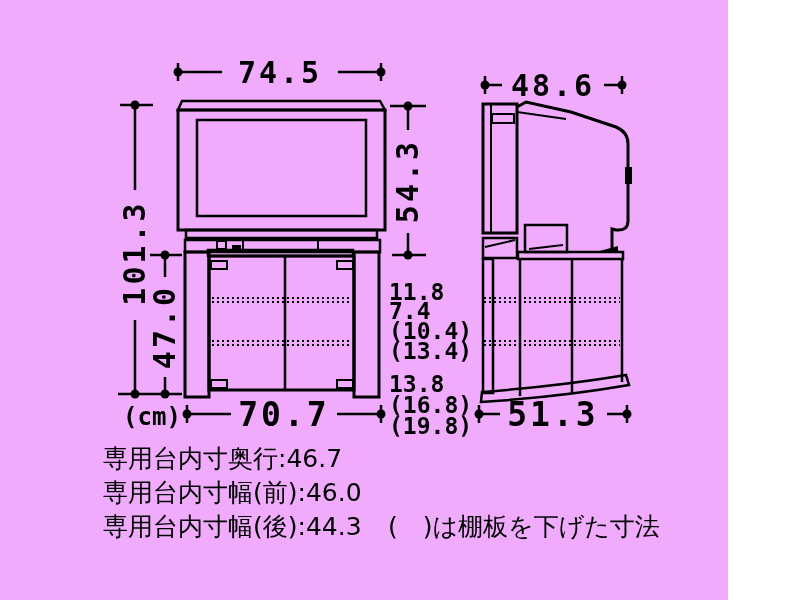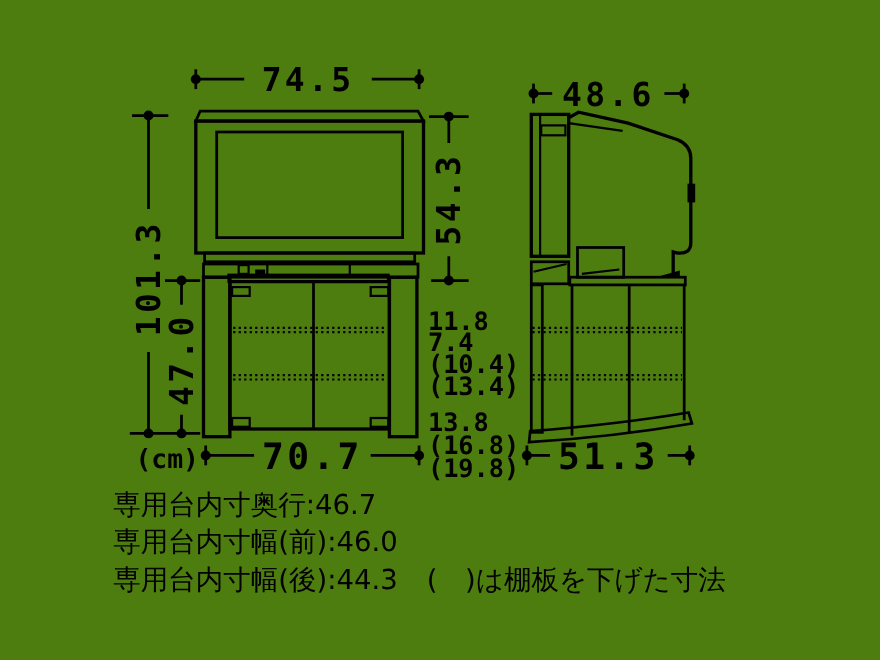--- a/index.html
+++ b/index.html
@@ -1,16 +1,16 @@
 <!DOCTYPE html>
 <html><head>
 <meta charset="utf-8">
 <style>
   html,body{margin:0;padding:0;background:#ffffff;}
-  .canvas{position:relative;width:800px;height:600px;background:#4d7c0f;overflow:hidden;}
+  .canvas{position:relative;width:728px;height:600px;background:#f0abfc;overflow:hidden;}
   svg{display:block;}
   .ln{fill:none;stroke:#000;stroke-width:2.5;}
   .sw3{stroke-width:3;}
   .thin{stroke:#000;stroke-width:2;fill:none;}
   .dash{stroke:#000;stroke-width:2;fill:none;stroke-dasharray:2 3;}
   .dimline{stroke:#000;stroke-width:2.5;fill:none;}
   .dot{fill:#000;stroke:none;}
   .dim{font-family:"DejaVu Sans Mono","Liberation Mono",monospace;font-weight:bold;fill:#000;}
   .note{font-family:"DejaVu Sans","Liberation Sans",sans-serif;fill:#000;}
 </style>

